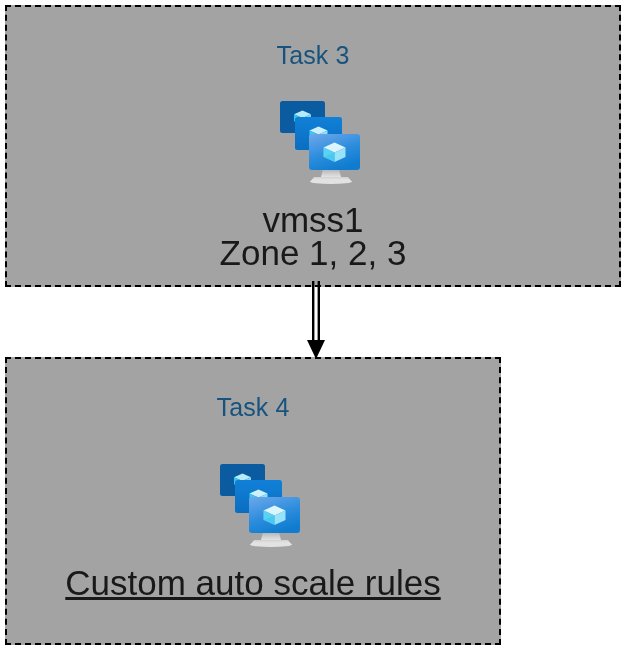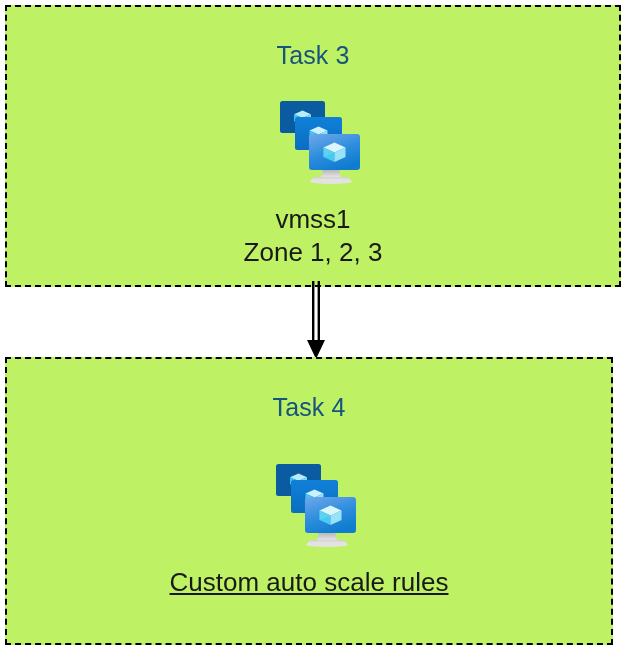--- a/index.html
+++ b/index.html
@@ -19,34 +19,34 @@
     position: absolute;
     left: 0; top: 0;
     width: 628px;
     height: 654px;
     background: #ffffff;
   }
 
   
   .task-box {
     position: absolute;
-    background: #bef264;
+    background: #a3a3a3;
     box-sizing: border-box;
     border: 2px dashed #000000;
   }
   #task-box-1 {
     left: 5px;
     top: 5px;
     width: 616px;
     height: 282px;
   }
   #task-box-2 {
     left: 5px;
     top: 357px;
-    width: 608px;
+    width: 496px;
     height: 288px;
   }
 
   .task-title {
     position: absolute;
     left: 0;
     width: 100%;
     text-align: center;
     color: #16537e;
     font-size: 25px;
@@ -57,21 +57,21 @@
   }
   #task-box-1 .task-title { top: 33px; }
   #task-box-2 .task-title { top: 33px; }
 
   .caption {
     position: absolute;
     left: 0;
     width: 100%;
     text-align: center;
     color: #191919;
-    font-size: 26px;
+    font-size: 35px;
     line-height: 33px;
     font-weight: 400;
     white-space: nowrap;
   }
   #task-box-1 .caption { top: 196px; }
   #task-box-2 .caption { top: 207px; text-decoration: underline; }
 
   
   .vmss-icon {
     position: absolute;

